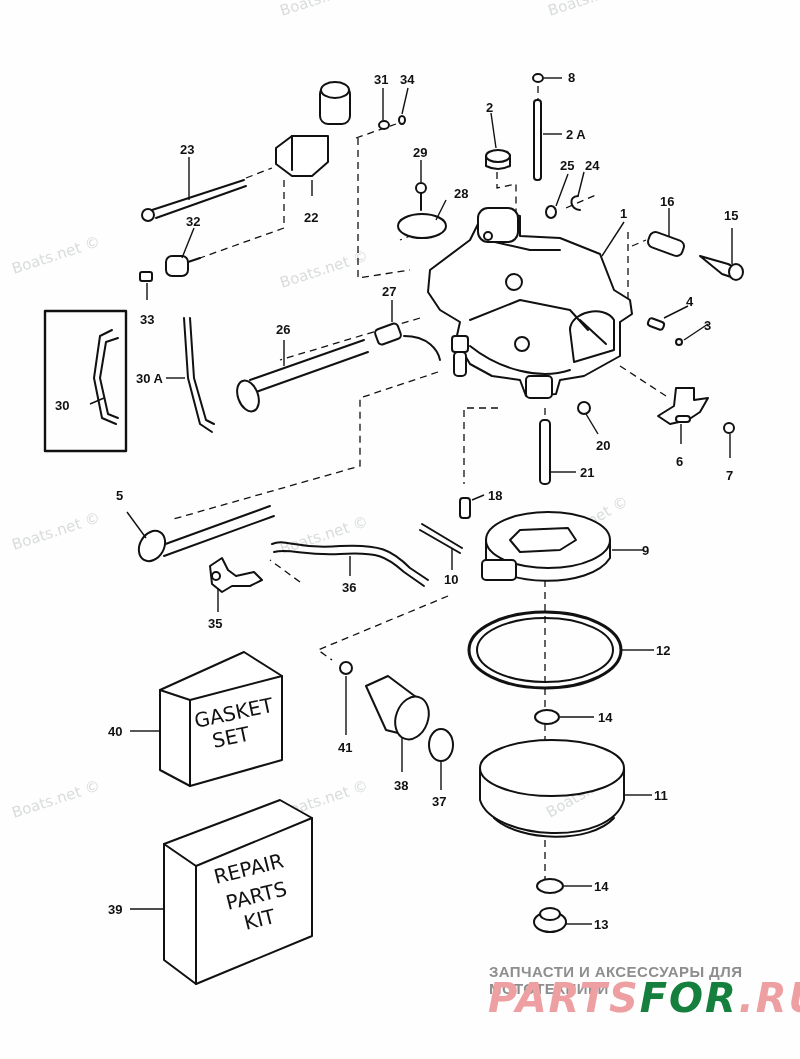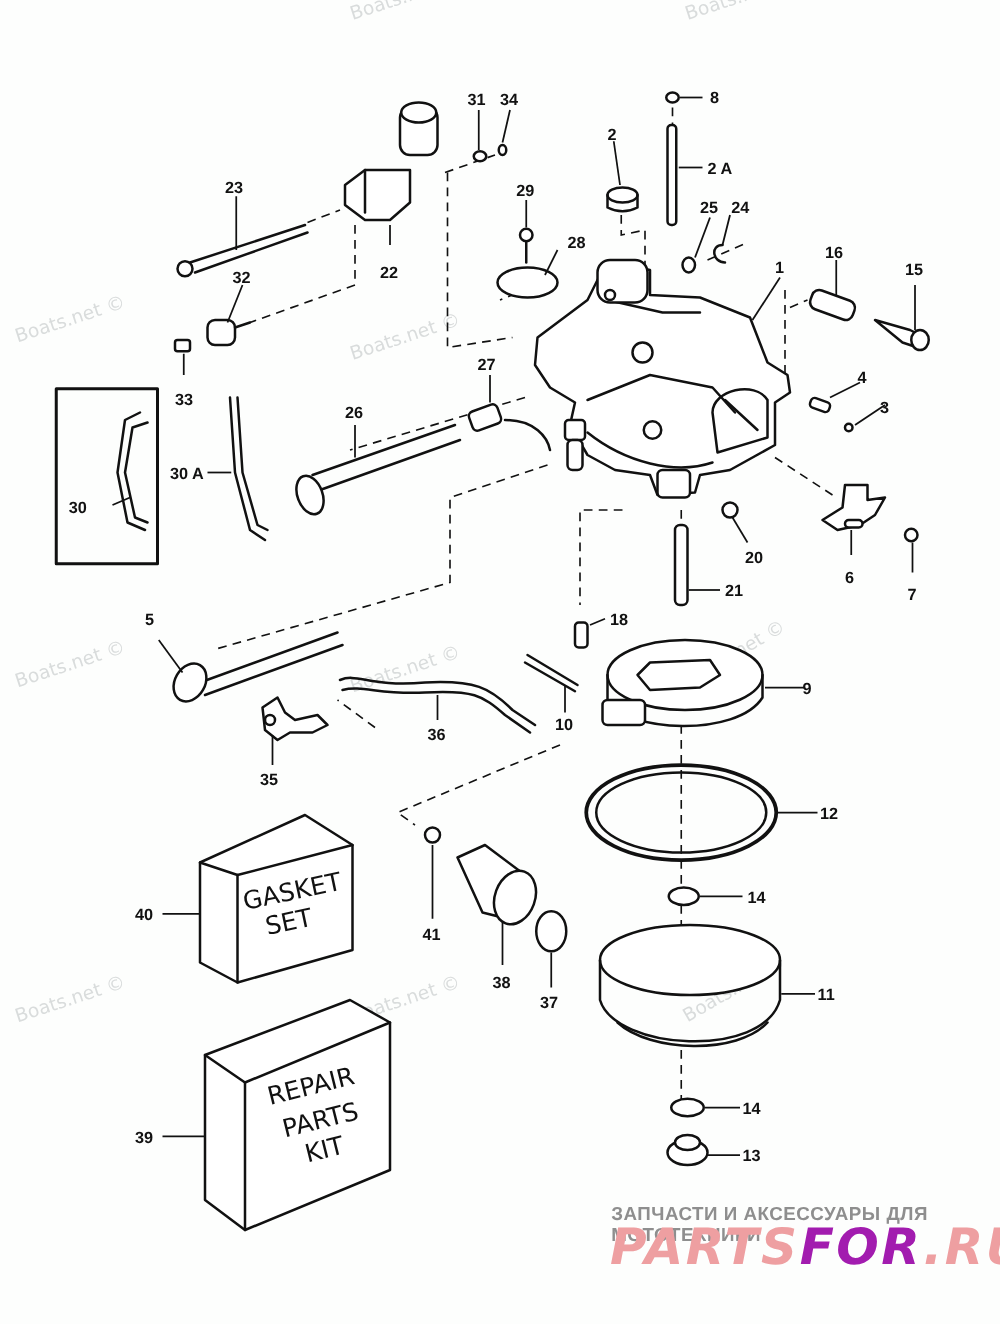--- a/index.html
+++ b/index.html
@@ -8,21 +8,21 @@
   .lbl{font-family:"Liberation Sans",sans-serif;font-weight:bold;font-size:13px;fill:#111;}
   .wm{font-family:"DejaVu Sans",sans-serif;font-size:15px;fill:#d9dcdc;}
   .ln{stroke:#111;stroke-width:1.4;fill:none;}
   .dash{stroke:#111;stroke-width:1.3;fill:none;stroke-dasharray:7 5;}
   .part{stroke:#111;stroke-width:2;fill:#fff;stroke-linejoin:round;}
   .partn{stroke:#111;stroke-width:2;fill:none;stroke-linejoin:round;stroke-linecap:round;}
   .boxtext{font-family:"DejaVu Sans",sans-serif;font-size:20px;fill:#111;}
   .brand-sub{position:absolute;left:489px;top:963px;font-size:15px;letter-spacing:0.4px;color:#8e8e8e;font-weight:bold;font-family:"Liberation Sans",sans-serif;}
   .brand{position:absolute;left:488px;top:976px;font-size:40px;font-weight:bold;font-style:italic;letter-spacing:2px;font-family:"DejaVu Sans",sans-serif;line-height:44px;}
   .brand .b1{color:#ee9fa1;}
-  .brand .b2{color:#a21caf;text-align:center;}
+  .brand .b2{color:#15803d;text-align:center;}
   .brand .b3{color:#ee9fa1;}
 </style>
 </head>
 <body>
 
 <svg id="diagram" viewBox="0 0 800 1059" xmlns="http://www.w3.org/2000/svg">
 
   <g>
     <text class="wm" x="14" y="274" transform="rotate(-18 14 274)">Boats.net ©</text>
     <text class="wm" x="282" y="288" transform="rotate(-18 282 288)">Boats.net ©</text>

